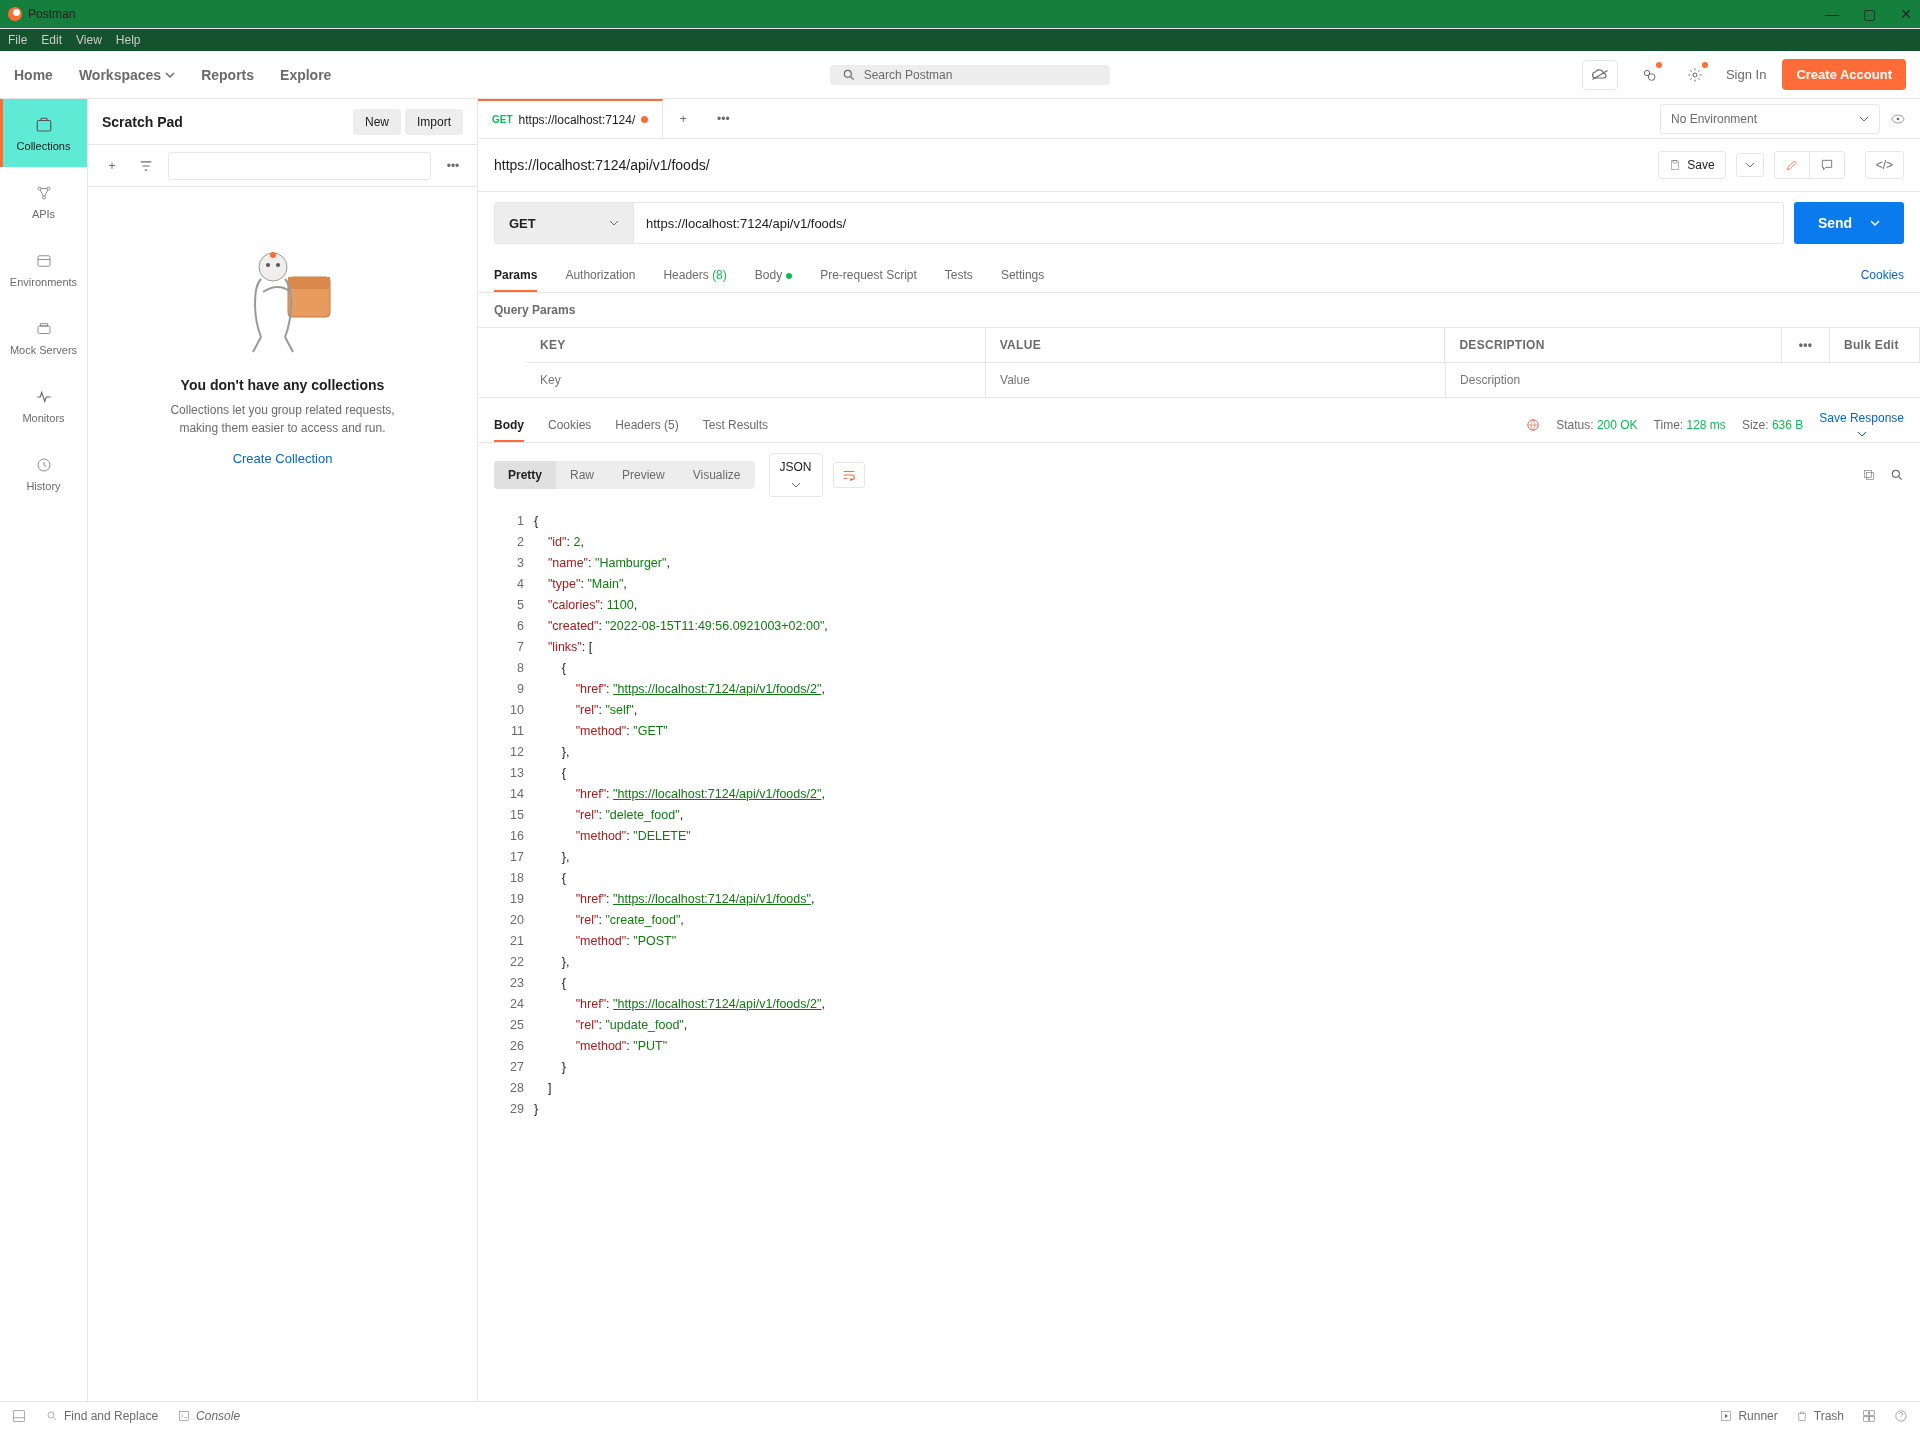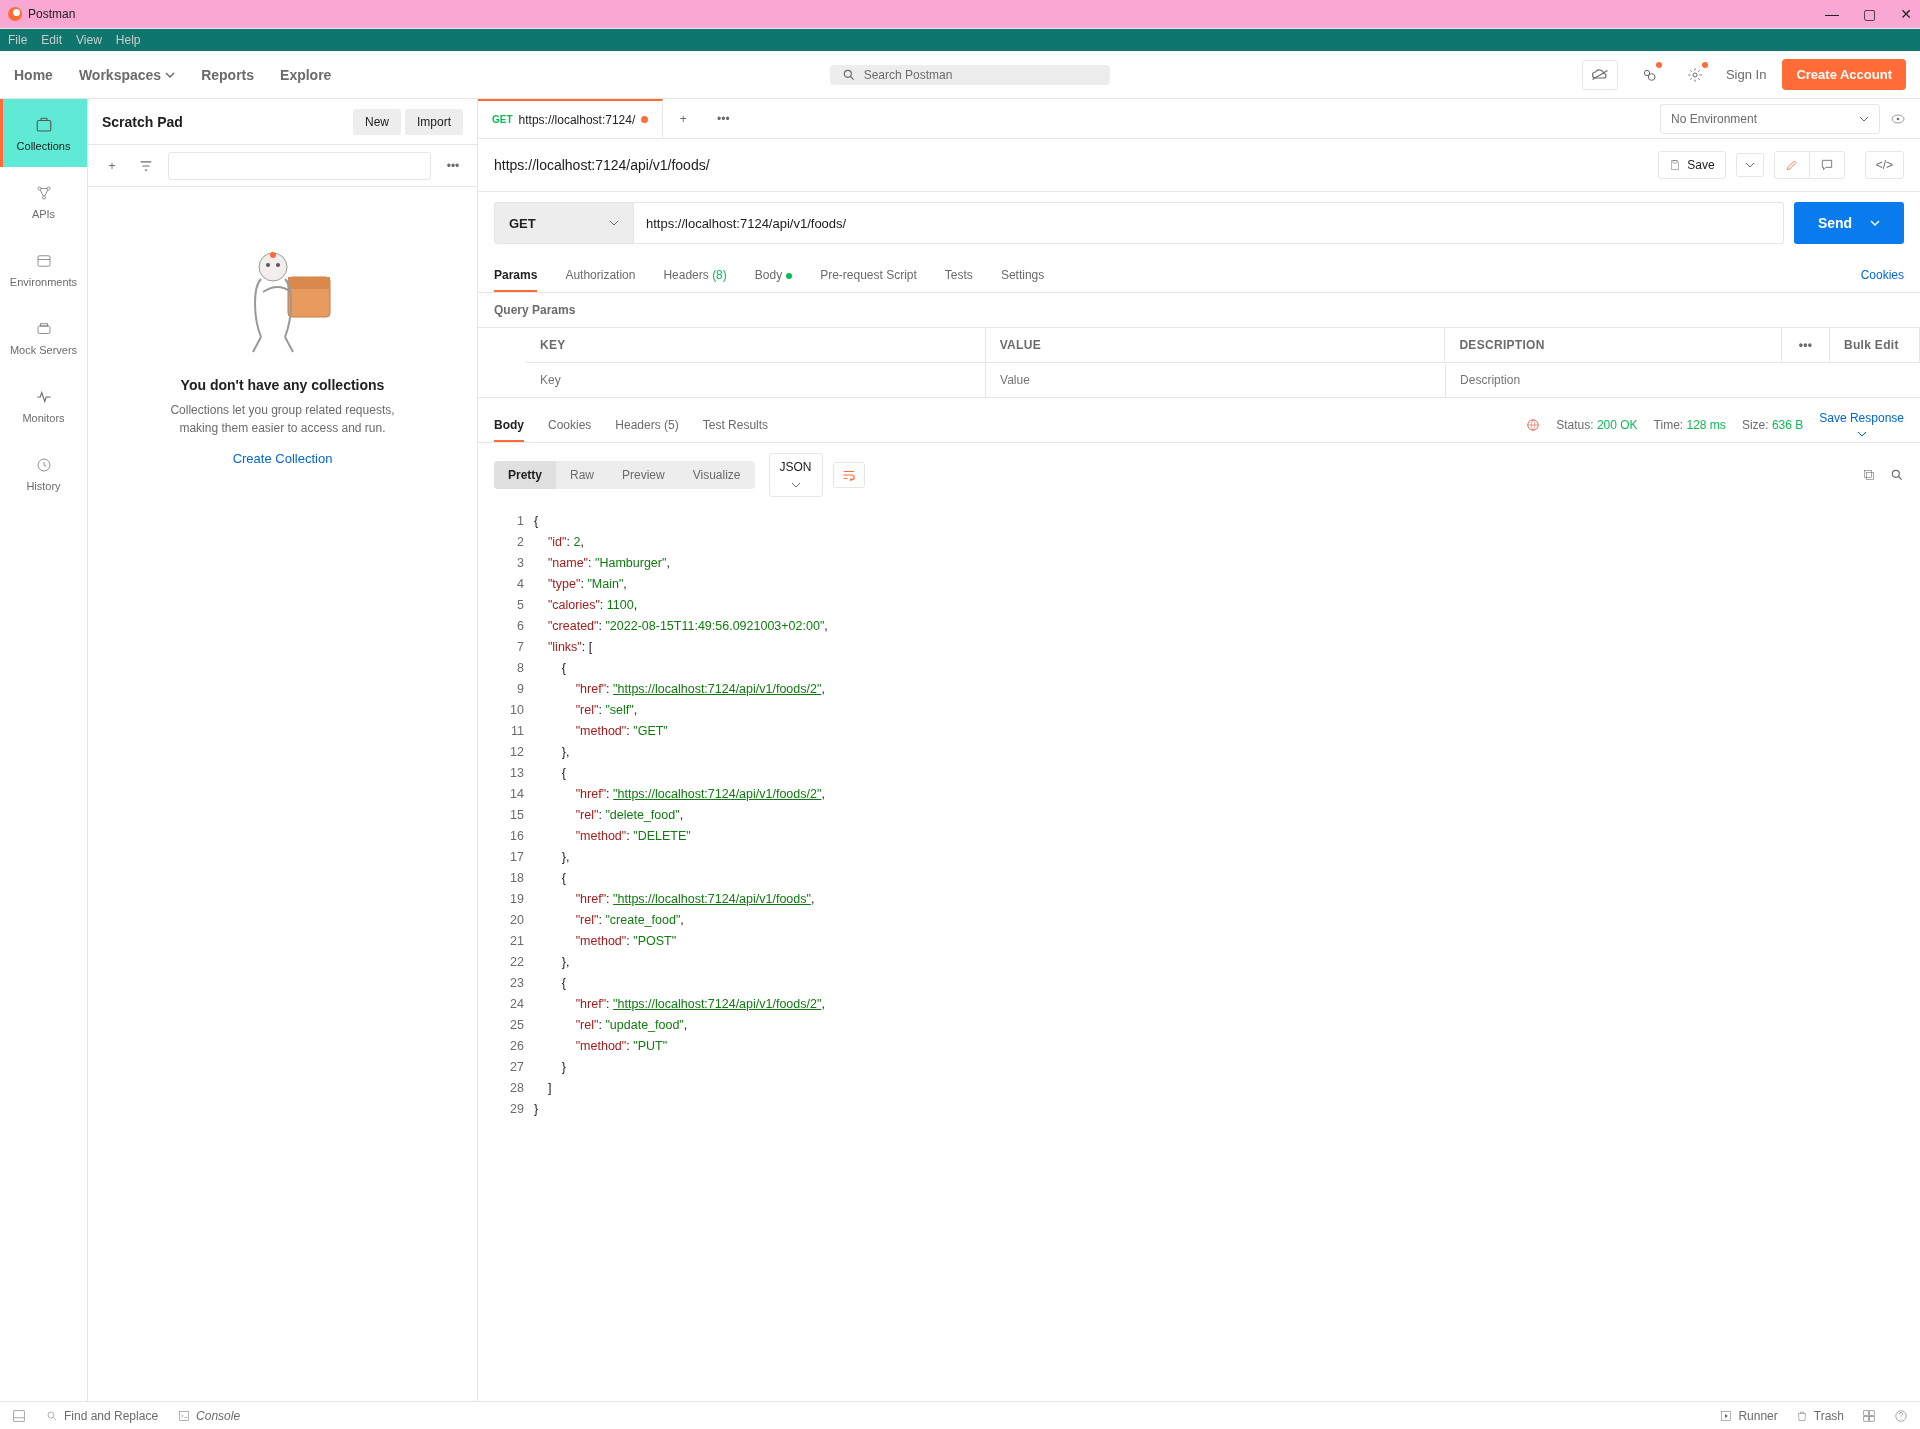--- a/index.html
+++ b/index.html
@@ -1,22 +1,22 @@
 <!DOCTYPE html>
 <html><head>
 <meta charset="utf-8">
 <style>
 * { box-sizing: border-box; margin: 0; padding: 0; font-family: -apple-system, BlinkMacSystemFont, "Segoe UI", sans-serif; }
 body { background: #fff; font-size: 12px; color: #212121; width: 1920px; height: 1429px; overflow: hidden; transform-origin: top left; }
-.titlebar { height: 29px; background: #f9a8d4; display: flex; align-items: center; padding: 0 8px; border-bottom: 1px solid #e6e6e6; }
+.titlebar { height: 29px; background: #15803d; display: flex; align-items: center; padding: 0 8px; border-bottom: 1px solid #e6e6e6; }
 .titlebar .logo { width: 14px; height: 14px; background: #ff6c37; border-radius: 50%; margin-right: 6px; position: relative; }
 .titlebar .logo::after { content:''; position:absolute; width:7px; height:7px; background:#fff; border-radius:50%; top:2px; left:5px; }
 .titlebar .app-name { font-size: 12px; flex: 1; }
 .titlebar .win-controls { display: flex; gap: 24px; font-size: 14px; color: #222; }
-.menubar { height: 22px; background: #0f766e; color: #ccc; display: flex; align-items: center; padding: 0 8px; font-size: 12px; }
+.menubar { height: 22px; background: #14532d; color: #ccc; display: flex; align-items: center; padding: 0 8px; font-size: 12px; }
 .menubar span { margin-right: 14px; cursor: pointer; }
 .topbar { height: 48px; border-bottom: 1px solid #e6e6e6; display: flex; align-items: center; padding: 0 14px; }
 .topbar .nav-item { font-size: 14px; font-weight: 600; color: #6b6b6b; margin-right: 26px; cursor: pointer; display:flex; align-items:center; gap:4px;}
 .topbar .search-wrap { flex: 1; display: flex; justify-content: center; }
 .topbar .search { width: 280px; height: 20px; background: #ededed; border-radius: 4px; display: flex; align-items: center; padding: 0 12px; color: #6b6b6b; }
 .topbar .right { display: flex; align-items: center; gap: 16px; }
 .ico-btn { width: 30px; height: 30px; display:flex; align-items:center; justify-content:center; color:#6b6b6b; cursor:pointer; position:relative; }
 .ico-btn .dot { width:6px; height:6px; background:#ff6c37; border-radius:50%; position:absolute; top:2px; right:2px; }
 .signin { font-size: 13px; color:#6b6b6b; cursor:pointer; }
 .create-acct { background:#ff6c37; color:#fff; padding:8px 14px; border-radius:4px; font-size:13px; font-weight:600; cursor:pointer; }

